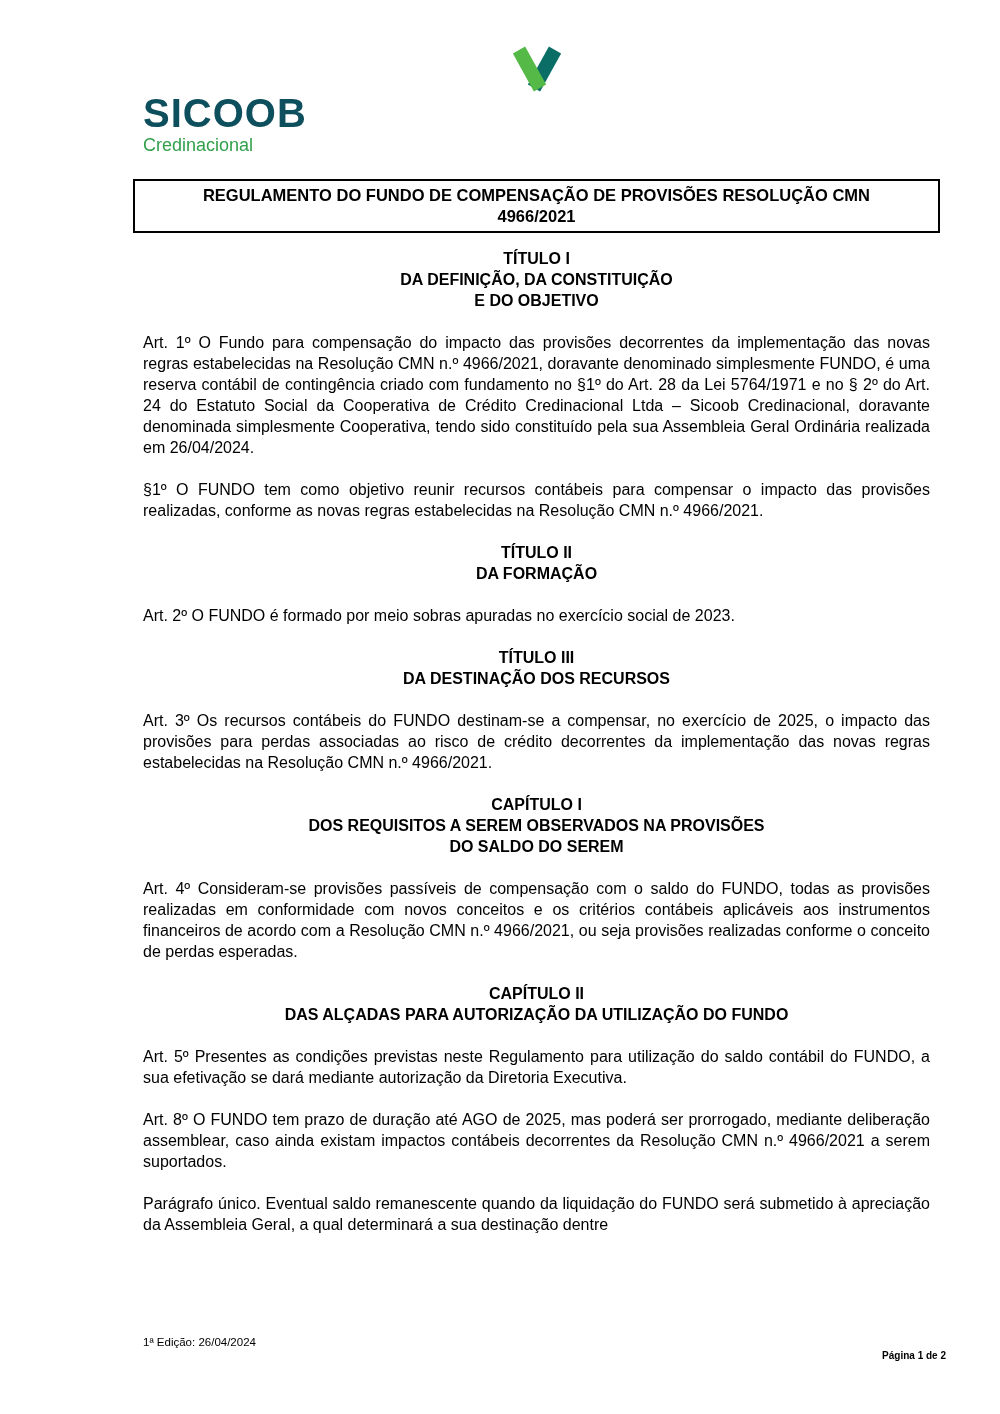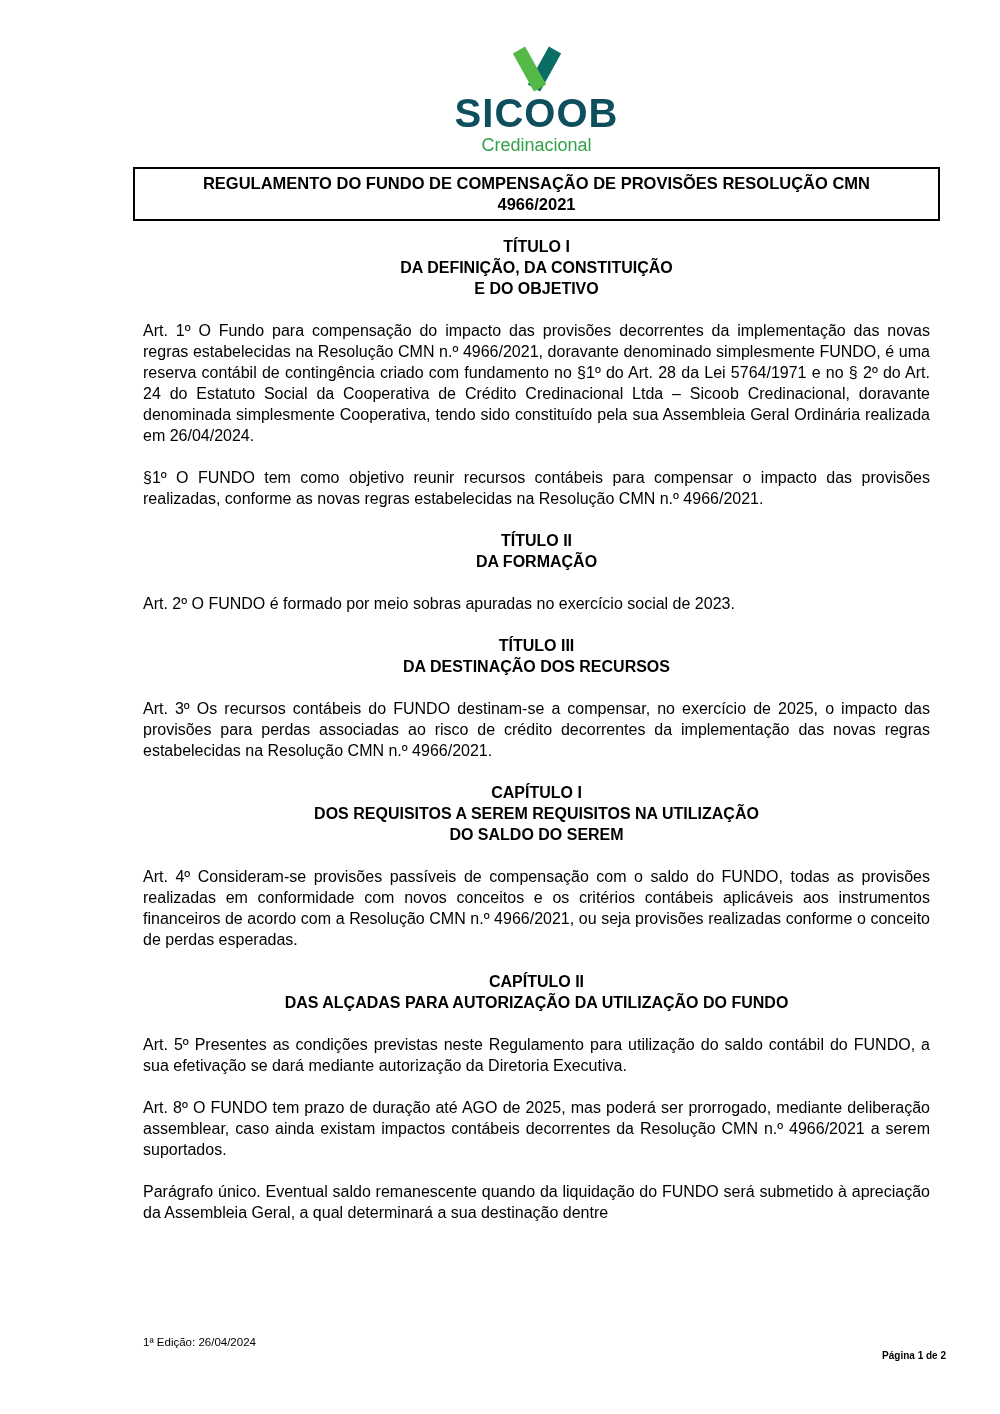--- a/index.html
+++ b/index.html
@@ -7,21 +7,21 @@
     width: 1000px;
     height: 1414px;
     position: relative;
     background: #ffffff;
     box-sizing: border-box;
     padding: 46px 70px 0 143px;
     font-family: "Liberation Sans", sans-serif;
     color: #000000;
     overflow: hidden;
   }
-  .logo { text-align: center; margin-bottom: 12px; }
+  .logo { text-align: left; margin-bottom: 24px; }
   .logo svg { display: block; margin: 0 auto; }
   .logo .brand {
     font-size: 40px;
     font-weight: bold;
     color: #0e4f5e;
     letter-spacing: 1px;
     line-height: 42px;
   }
   .logo .subbrand {
     font-size: 18px;
@@ -105,21 +105,21 @@
 
   <div class="heading">
     <div>TÍTULO III</div>
     <div>DA DESTINAÇÃO DOS RECURSOS</div>
   </div>
 
   <p class="body"><b class="lead">Art. 3º</b><span> Os recursos contábeis do FUNDO destinam-se a compensar, no exercício de 2025, o impacto das provisões para perdas associadas ao risco de crédito decorrentes da implementação das novas regras estabelecidas na Resolução CMN n.º 4966/2021.</span></p>
 
   <div class="heading">
     <div>CAPÍTULO I</div>
-    <div>DOS REQUISITOS A SEREM REQUISITOS NA UTILIZAÇÃO</div>
+    <div>DOS REQUISITOS A SEREM OBSERVADOS NA PROVISÕES</div>
     <div>DO SALDO DO SEREM</div>
   </div>
 
   <p class="body"><b class="lead">Art. 4º</b><span> Consideram-se provisões passíveis de compensação com o saldo do FUNDO, todas as provisões realizadas em conformidade com novos conceitos e os critérios contábeis aplicáveis aos instrumentos financeiros de acordo com a Resolução CMN n.º 4966/2021, ou seja provisões realizadas conforme o conceito de perdas esperadas.</span></p>
 
   <div class="heading">
     <div>CAPÍTULO II</div>
     <div>DAS ALÇADAS PARA AUTORIZAÇÃO DA UTILIZAÇÃO DO FUNDO</div>
   </div>
 

